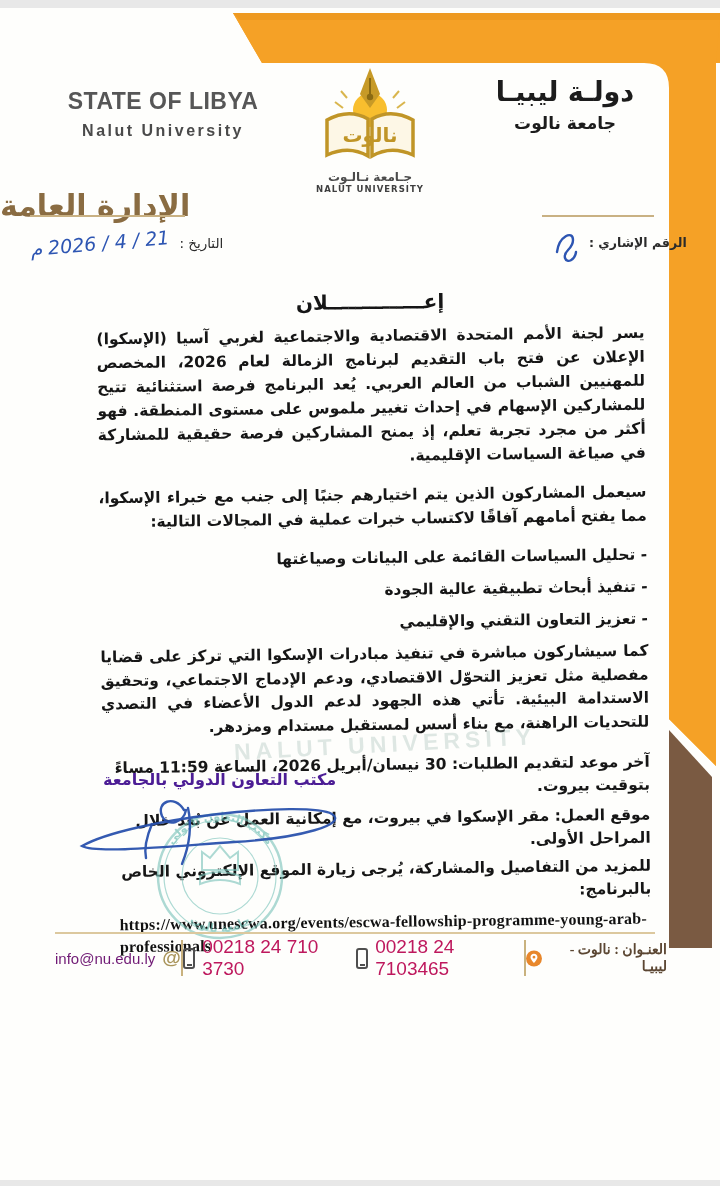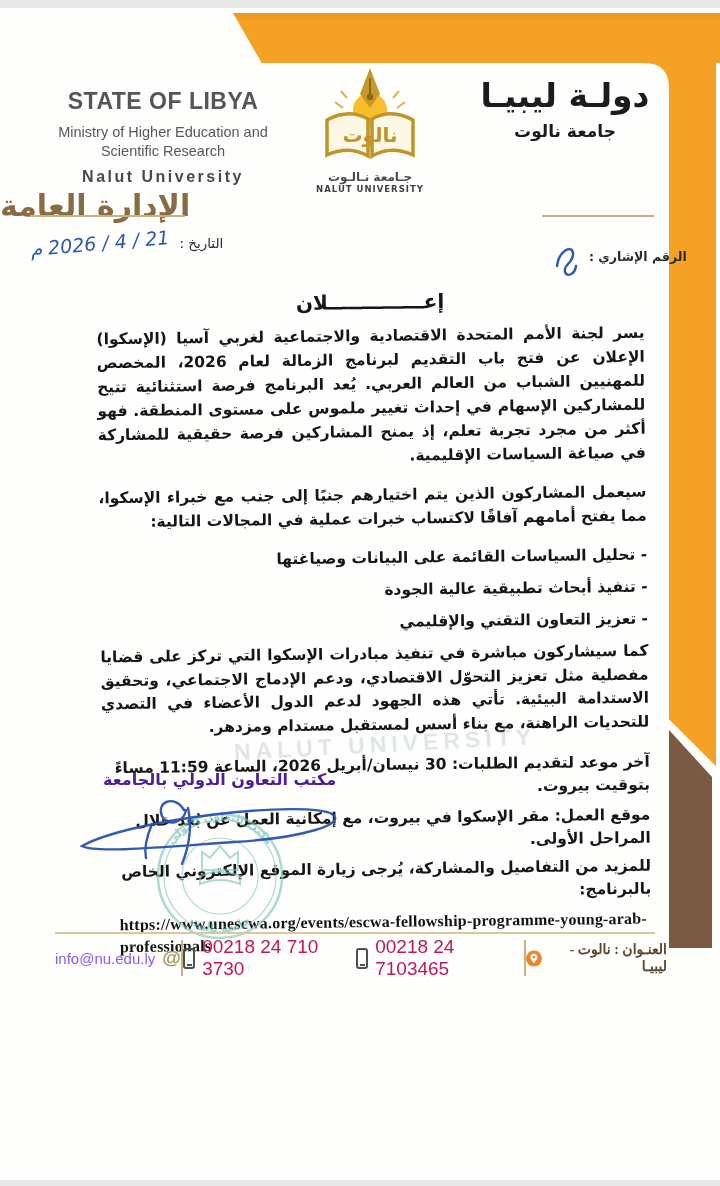--- a/index.html
+++ b/index.html
@@ -19,32 +19,32 @@
   .hdr-left .l1 { font-size:23px; font-weight:bold; color:#565656; letter-spacing:.5px; }
   .hdr-left .l2 { font-size:14.5px; margin-top:8px; line-height:1.3; color:#585858; }
   .hdr-left .l4 { font-size:16px; font-weight:bold; letter-spacing:2.5px; color:#4a4a4a; margin-top:7px; }
   .logo-wrap { position:absolute; left:299px; top:56px; width:142px; text-align:center; }
   .logo-ar { font-size:12px; font-weight:bold; color:#4c4c4c; margin-top:-4px;text-align:center; }
   .logo-en { font-size:8.5px; font-weight:bold; color:#3f3f3f; letter-spacing:1px; }
   .hdr-right {
     position:absolute; left:438px; top:68px; width:254px; text-align:center; direction:rtl;
     color:#1c1c1c;
   }
-  .hdr-right .r1 { font-size:33px; font-weight:bold; }
+  .hdr-right .r1 { font-size:27px; font-weight:bold; }
   .hdr-right .r2 { font-size:18.5px; font-weight:bold; margin-top:4px; }
   .hdr-right .r3 { font-size:17px; font-weight:bold; margin-top:6px; }
   .dept-title {
     position:absolute; left:0; top:180px; width:720px; text-align:left;
     font-size:30px; font-weight:bold; color:#8a6c42;
   }
   .rule { position:absolute; height:2px; background:#c9b183; top:207px; }
   .rule.left  { left:30px;  width:155px; }
   .rule.right { left:542px; width:112px; }
   
-  .ref-group { position:absolute; left:545px; top:226px; display:flex; align-items:center; direction:rtl; }
+  .ref-group { position:absolute; left:545px; top:212px; display:flex; align-items:center; direction:rtl; }
   .ref-label { font-size:12.5px; font-weight:bold; color:#2b2b2b; }
   .date-group { position:absolute; left:30px; top:224px; display:flex; direction:rtl; align-items:center; gap:10px; }
   .date-label { font-size:13.5px; font-weight:normal; color:#2b2b2b; }
   .date-value {
     font-size:19px; color:#2d55b2; font-style:italic; letter-spacing:2px;
     transform:rotate(-5deg); direction:rtl;
   }
   
   .body-block {
     position:absolute; left:100px; top:282px; width:548px; direction:rtl;
@@ -76,21 +76,21 @@
   .stamp { position:absolute; left:140px; top:792px; opacity:.62; }
   .signature { position:absolute; left:62px; top:776px; }
   
   .footer-rule { position:absolute; left:55px; top:924px; width:600px; height:2px; background:#dcc89e; }
   .footer-row {
     position:absolute; left:55px; top:930px; width:612px; height:40px;
     display:flex; align-items:center; justify-content:space-between;
     font-family:"Liberation Sans", sans-serif;
   }
   .f-group { display:flex; align-items:center; gap:7px; }
-  .f-email { font-size:15px; color:#8b5cf6; }
+  .f-email { font-size:15px; color:#701a75; }
   .at-glyph { font-size:19px; font-weight:bold; color:#a9945a; }
   .f-divider { width:2px; height:36px; background:#c9b27e; }
   .phone-icon {
     display:inline-block; width:13px; height:21px; border:2px solid #4f4f4f; border-radius:3px;
     position:relative;
   }
   .phone-icon::after {
     content:""; position:absolute; left:2px; bottom:1px; width:5px; height:2px; background:#4f4f4f;
   }
   .f-phone { font-size:19px; color:#be185d; }
@@ -105,24 +105,20 @@
     <path d="M233,5 L720,5 L720,55 L716,55 L716,758 L669,711 L669,80 Q669,55 644,55 L262,55 Z
              M716,5 L720,5 L720,55 L716,55 Z" fill="#F5A126"></path>
     <path d="M233,5 L720,5 L716,55 L262,55 Z" fill="#F5A126"></path>
     <path d="M716,5 L716,758 L669,711 L669,55 Z" fill="#F5A126"></path>
     <path d="M669,722 L712,769 L712,940 L669,940 Z" fill="#7A5A42"></path>
     <path d="M233,5 L720,5 L720,12 L240,12 Z" fill="#E8941C" opacity=".55"></path>
   </svg>
 
   <div class="hdr-left">
     <div class="l1">STATE OF LIBYA</div>
-    <div class="l2">
-      <span>Ministry of Higher Education and</span><br>
-      <span>Scientific Research</span>
-    </div>
     <div class="l4">Nalut University</div>
   </div>
 
   <div class="logo-wrap">
     <svg width="142" height="106" viewBox="0 0 142 106">
       <g stroke="#D3A92F" stroke-width="2" opacity=".85">
         <line x1="44" y1="44" x2="36" y2="38"></line>
           <line x1="98" y1="44" x2="106" y2="38"></line>
         <line x1="48" y1="34" x2="42" y2="27"></line>
           <line x1="94" y1="34" x2="100" y2="27"></line>

